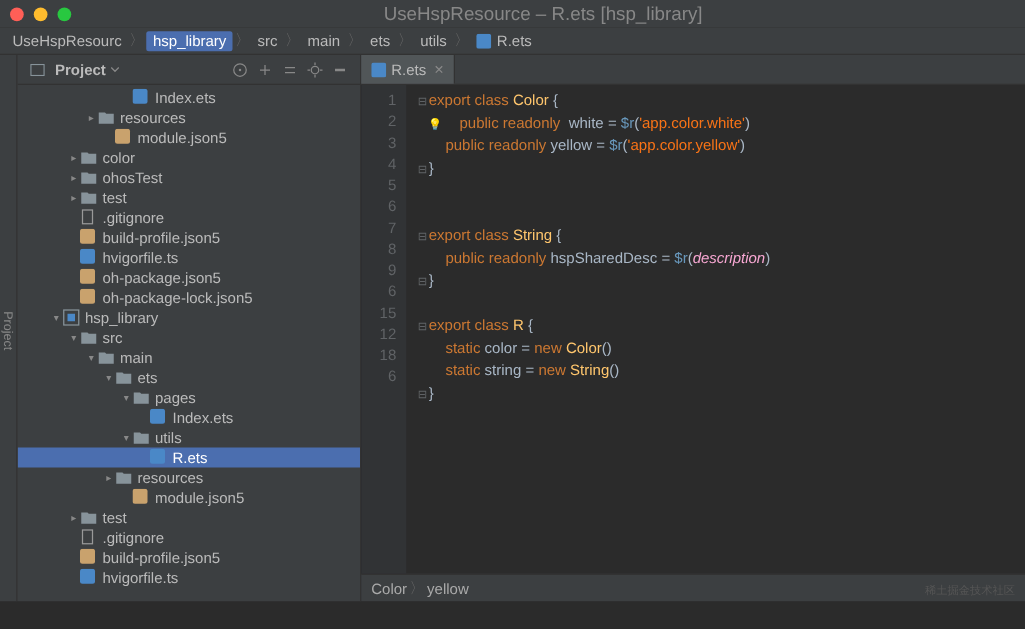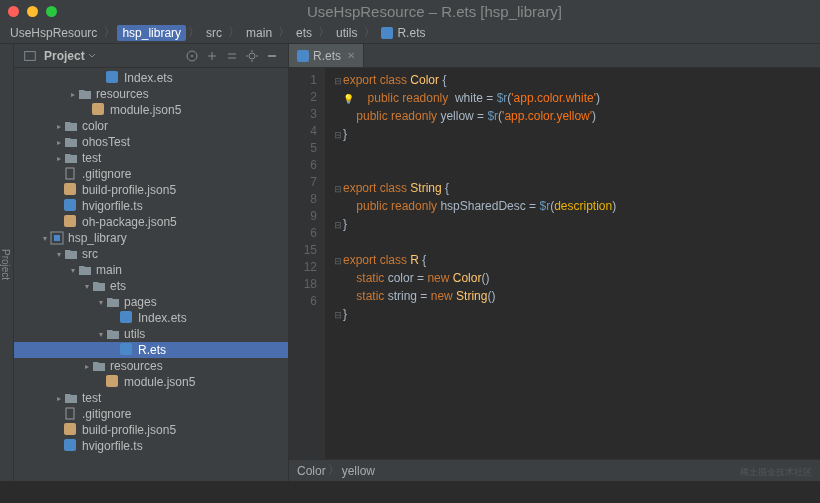--- a/index.html
+++ b/index.html
@@ -31,21 +31,21 @@
 .tab{display:flex;align-items:center;padding:0 8px;background:#515658;color:#bbb;font-size:11px;border-right:1px solid #323232}
 .tab .x{margin-left:6px;color:#888;font-size:10px}
 .code{flex:1;display:flex;font-family:Menlo,Consolas,monospace;font-size:12px;overflow:auto}
 .gutter{width:36px;text-align:right;color:#606366;padding:4px 8px 4px 0;background:#313335;line-height:17px;flex-shrink:0}
 .lines{padding:4px 0 4px 8px;line-height:17px;white-space:pre}
 .kw{color:#cc7832}
 .cls{color:#ffc66d}
 .str{color:#f97316}
 .fn{color:#6897bb}
 .pl{color:#a9b7c6}
-.hint{color:#eab308;}
+.hint{color:#f9a8d4;font-style:italic}
 .bulb{color:#ffc66d}
 .fold{color:#606366;display:inline-block;width:10px;text-align:center;font-size:9px}
 .status{height:22px;background:#3c3f41;border-top:1px solid #323232;display:flex;align-items:center;padding:0 8px;font-size:11px;color:#aaa}
 .wm{position:absolute;right:8px;bottom:24px;font-size:9px;color:#555}
 svg{flex-shrink:0}
 </style>
 </head>
 <body>
 
 <div class="titlebar">
@@ -168,20 +168,27 @@
             <rect width="12" height="12" rx="2" fill="#4a88c7"></rect>
           </svg>
           <span>hvigorfile.ts</span>
         </div>
         <div class="node" style="padding-left: 40px;">
           <span class="arrow"></span>
           <svg class="ico" viewBox="0 0 14 14">
             <rect width="12" height="12" rx="2" fill="#c9a26d"></rect>
           </svg>
           <span>oh-package.json5</span>
+        </div>
+        <div class="node" style="padding-left: 40px;">
+          <span class="arrow"></span>
+          <svg class="ico" viewBox="0 0 14 14">
+            <rect width="12" height="12" rx="2" fill="#c9a26d"></rect>
+          </svg>
+          <span>oh-package-lock.json5</span>
         </div>
         <div class="node" style="padding-left: 26px;">
           <span class="arrow">▾</span>
           <svg class="ico" viewBox="0 0 14 14">
             <rect x="1" y="1" width="12" height="12" fill="none" stroke="#87939a"></rect>
             <rect x="4" y="4" width="6" height="6" fill="#4a88c7"></rect>
           </svg>
           <span>hsp_library</span>
         </div>
         <div class="node" style="padding-left: 40px;">

